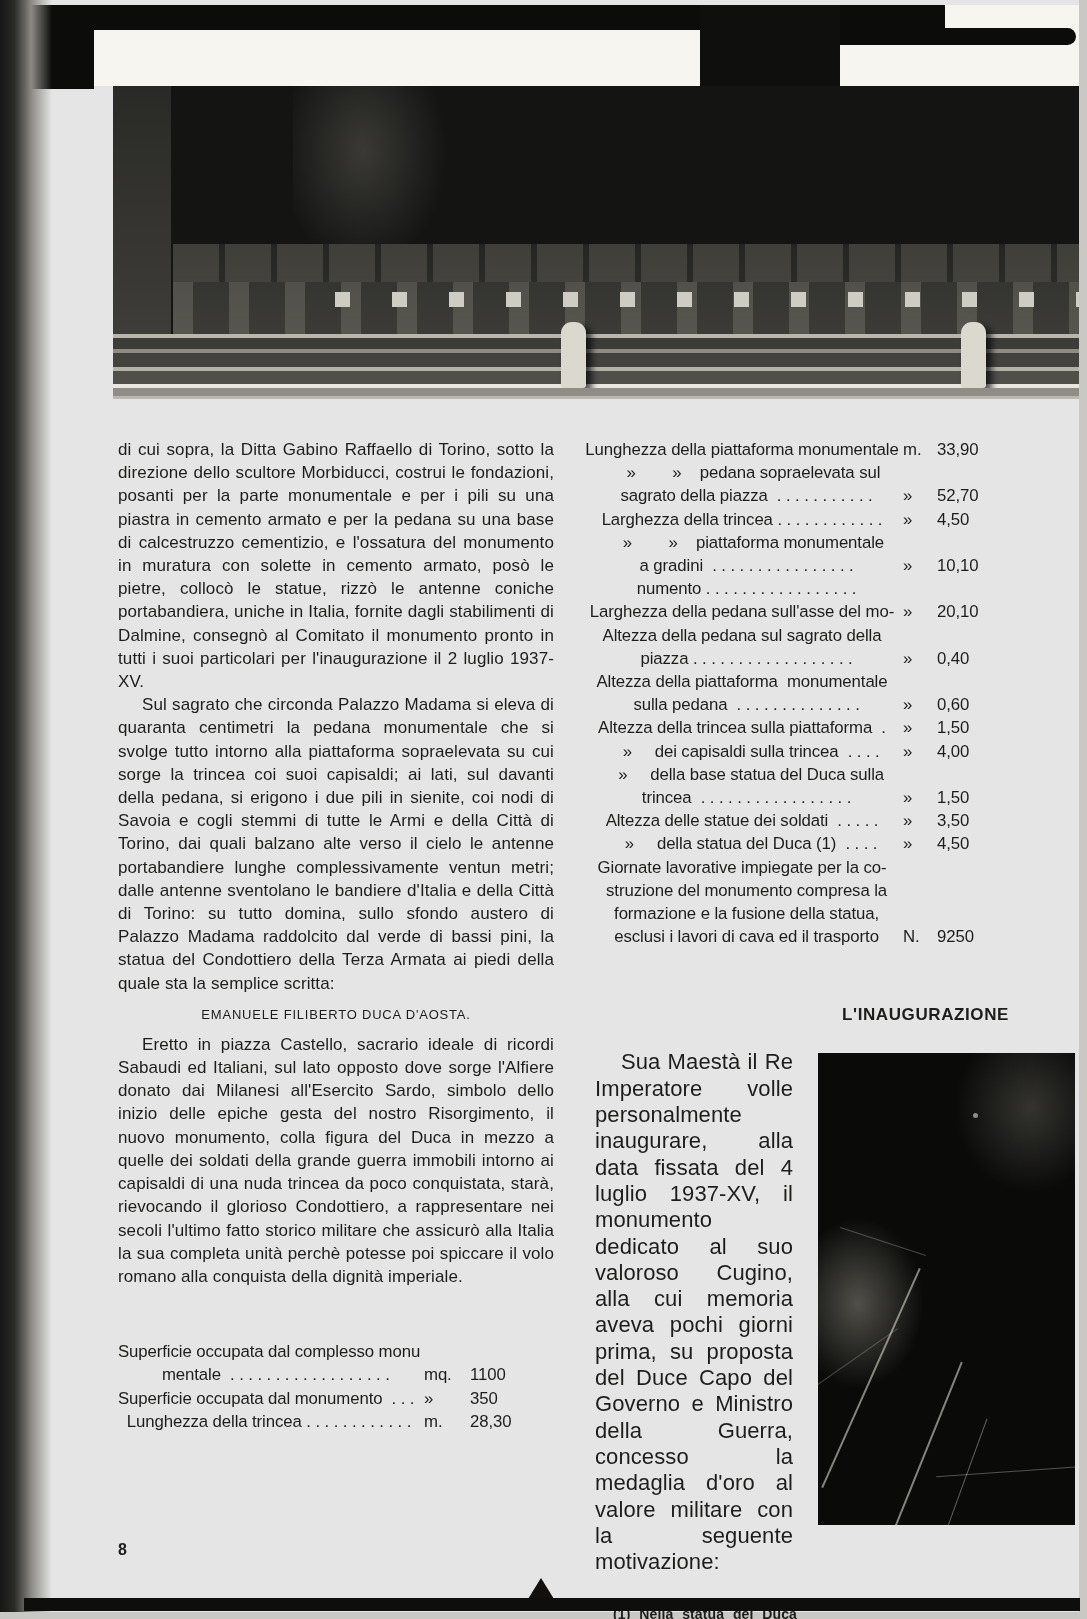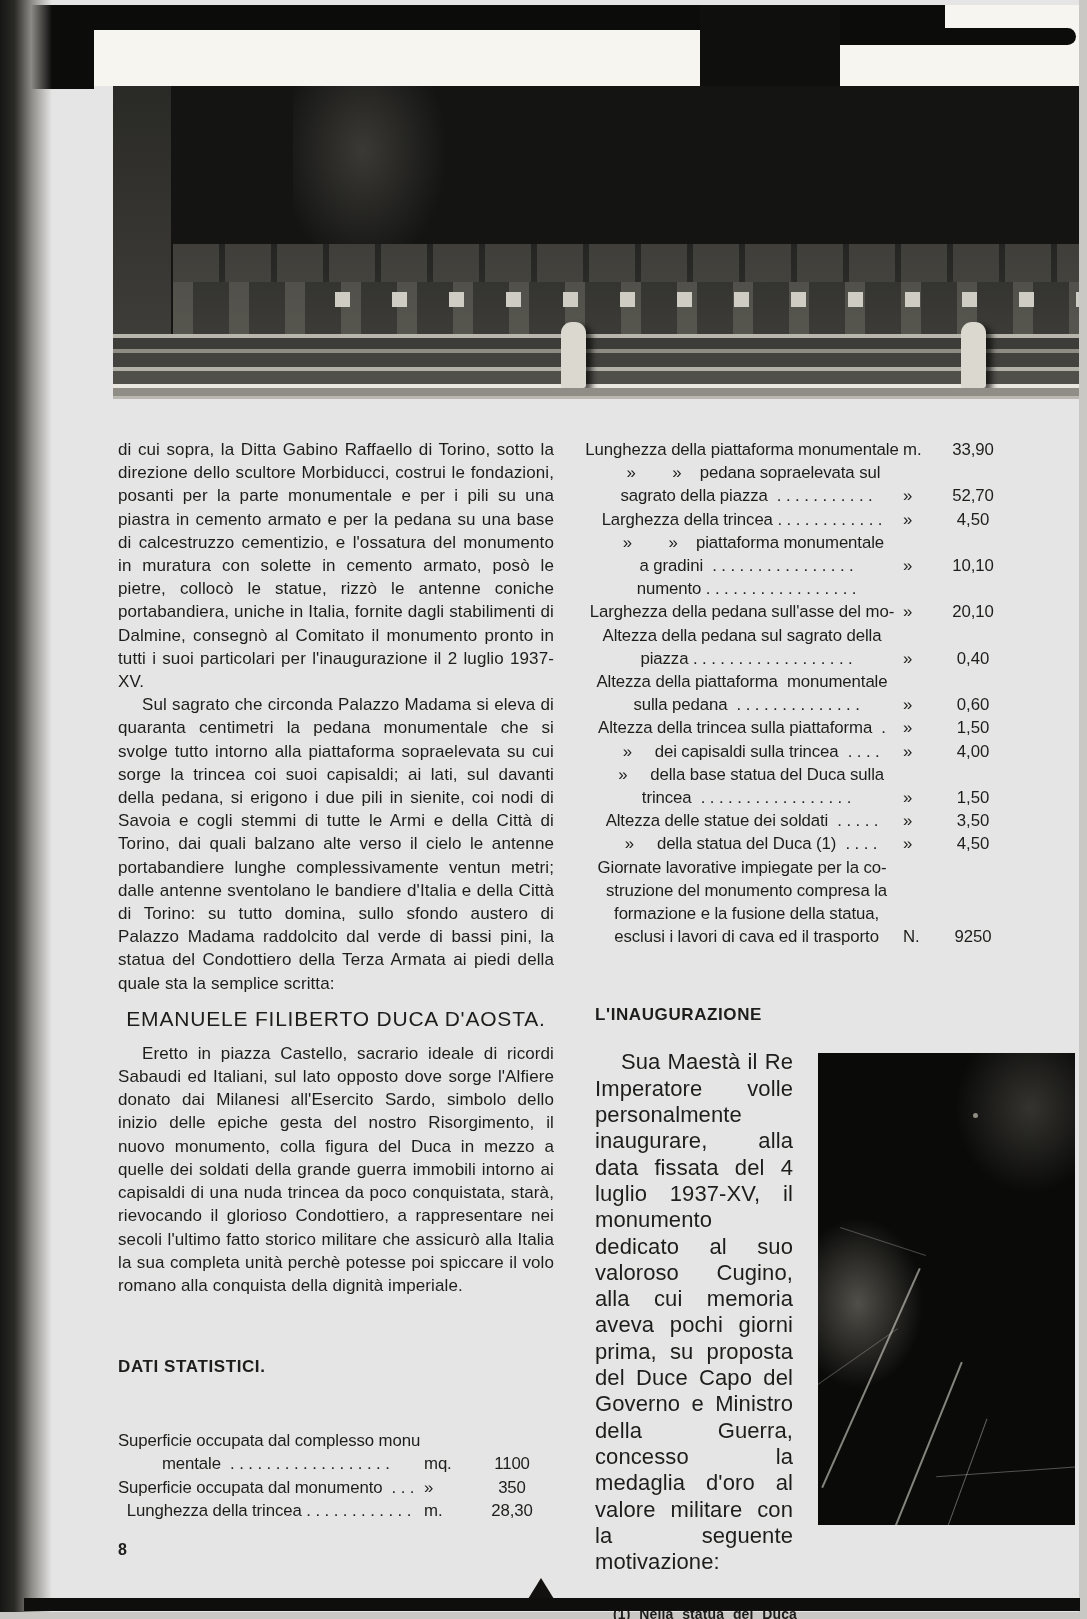--- a/index.html
+++ b/index.html
@@ -37,30 +37,30 @@
   .pt-bollard{position:absolute; bottom:10px; width:25px; height:66px; background:#dbd9cf;
     border-radius:11px 11px 3px 3px; box-shadow:6px 4px 6px rgba(0,0,0,.65);}
   .pt-grad-bottom{position:absolute; left:0; bottom:0; width:100%; height:10px; background:#8f8d85;}
   .photo-top-rule{position:absolute; left:113px; top:396px; width:974px; height:3px; background:#b9b7af;}
 
   
   .col-left{position:absolute; left:118px; top:438px; width:436px;}
   .col-right{position:absolute; left:585px; top:438px; width:424px;}
   p.body{margin:0; font-size:17px; line-height:23.2px; text-align:justify; letter-spacing:.1px;}
   p.body.indent{text-indent:24px;}
-  .motto{margin:12px 0 11px 0; font-size:21px; letter-spacing:.8px; text-align:center; white-space:nowrap;}
-  .sec-heading{font-size:17px; letter-spacing:.6px; margin:0;}
+  .motto{margin:12px 0 11px 0; font-size:13px; letter-spacing:.8px; text-align:center; white-space:nowrap;}
+  .sec-heading{font-size:17px; letter-spacing:.6px; margin:0;text-align:right;}
   .stats-heading{margin-top:60px;}
   .stats-block{margin-top:52px;}
 
   .mrow{display:grid; grid-template-columns:1fr 38px 72px; font-size:16.8px; line-height:23.2px; letter-spacing:-.1px;}
   .mrow .mlines{overflow:hidden;text-align:center;}
   .mrow .mline{white-space:nowrap; overflow:hidden;}
   .mrow .unit{align-self:end; text-align:left; padding-left:4px;}
-  .mrow .val{align-self:end; text-align:center;}
+  .mrow .val{align-self:end; text-align:left;}
   .stats-block .mrow{grid-template-columns:1fr 50px 84px;}
 
   .inaug-heading{margin:57px 0 0 10px;}
   .narrow{width:198px; margin:24px 0 0 10px; font-size:22px; line-height:26.3px; text-align:justify; text-indent:26px; letter-spacing:.1px;}
   .footnote{width:208px; margin:30px 0 0 4px; font-size:14px; line-height:19.5px; font-weight:700; text-align:justify; text-indent:24px; letter-spacing:.1px;}
 
   .page-number{position:absolute; left:118px; top:1541px; font-size:16px; font-weight:700;}
 
   
   .photo-bottom{position:absolute; left:818px; top:1053px; width:257px; height:472px; background:#0a0a09; overflow:hidden;}
@@ -109,21 +109,20 @@
 
   <div class="binding"></div>
   <div class="right-edge"></div>
   <div class="bottom-edge"></div>
 
   <div class="col-left">
     <p class="body">di cui sopra, la Ditta Gabino Raffaello di Torino, sotto la direzione dello scultore Morbiducci, costrui le fondazioni, posanti per la parte monumentale e per i pili su una piastra in cemento armato e per la pedana su una base di calcestruzzo cementizio, e l'ossatura del monumento in muratura con solette in cemento armato, posò le pietre, collocò le statue, rizzò le antenne coniche portabandiera, uniche in Italia, fornite dagli stabilimenti di Dalmine, consegnò al Comitato il monumento pronto in tutti i suoi particolari per l'inaugurazione il 2 luglio 1937-XV.</p>
     <p class="body indent">Sul sagrato che circonda Palazzo Madama si eleva di quaranta centimetri la pedana monumentale che si svolge tutto intorno alla piattaforma sopraelevata su cui sorge la trincea coi suoi capisaldi; ai lati, sul davanti della pedana, si erigono i due pili in sienite, coi nodi di Savoia e cogli stemmi di tutte le Armi e della Città di Torino, dai quali balzano alte verso il cielo le antenne portabandiere lunghe complessivamente ventun metri; dalle antenne sventolano le bandiere d'Italia e della Città di Torino: su tutto domina, sullo sfondo austero di Palazzo Madama raddolcito dal verde di bassi pini, la statua del Condottiero della Terza Armata ai piedi della quale sta la semplice scritta:</p>
     <div class="motto">EMANUELE FILIBERTO DUCA D'AOSTA.</div>
     <p class="body indent">Eretto in piazza Castello, sacrario ideale di ricordi Sabaudi ed Italiani, sul lato opposto dove sorge l'Alfiere donato dai Milanesi all'Esercito Sardo, simbolo dello inizio delle epiche gesta del nostro Risorgimento, il nuovo monumento, colla figura del Duca in mezzo a quelle dei soldati della grande guerra immobili intorno ai capisaldi di una nuda trincea da poco conquistata, starà, rievocando il glorioso Condottiero, a rappresentare nei secoli l'ultimo fatto storico militare che assicurò alla Italia la sua completa unità perchè potesse poi spiccare il volo romano alla conquista della dignità imperiale.</p>
-    <h3 class="sec-heading stats-heading">DATI STATISTICI.</h3>
     <div class="stats-block">
       <div class="mrow">
         <div class="mlines">
             <div class="mline">Superficie occupata dal complesso monu-</div>
             <div class="mline">&nbsp;&nbsp;&nbsp;mentale&nbsp; . . . . . . . . . . . . . . . . . .</div>
           </div>
         <div class="unit">mq.</div>
         <div class="val">1100</div>
       </div>
       <div class="mrow">

